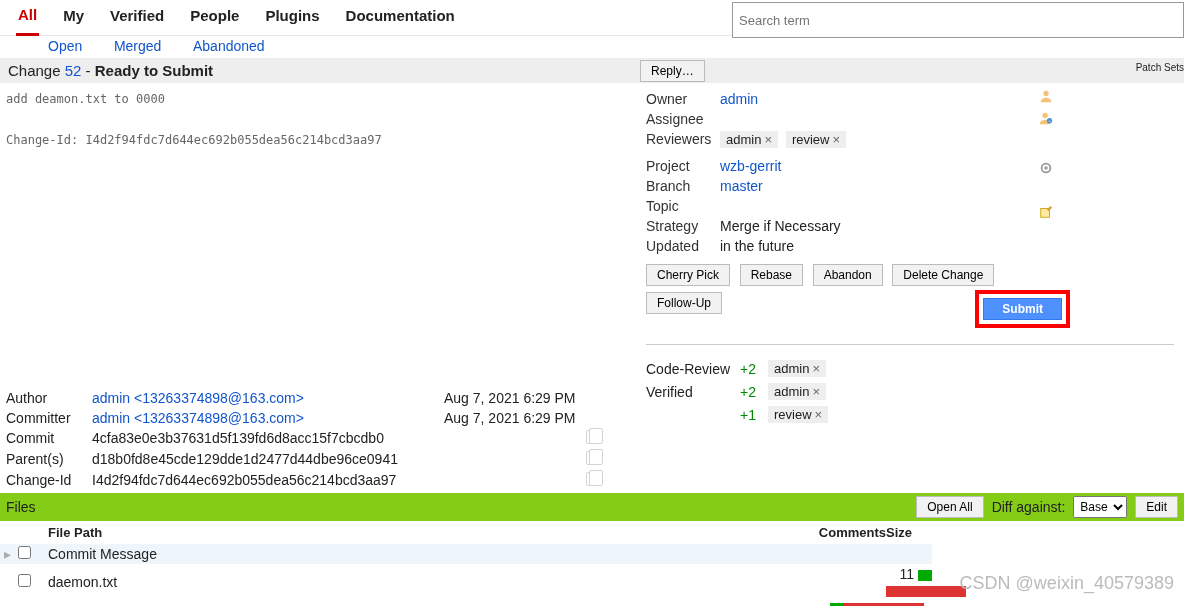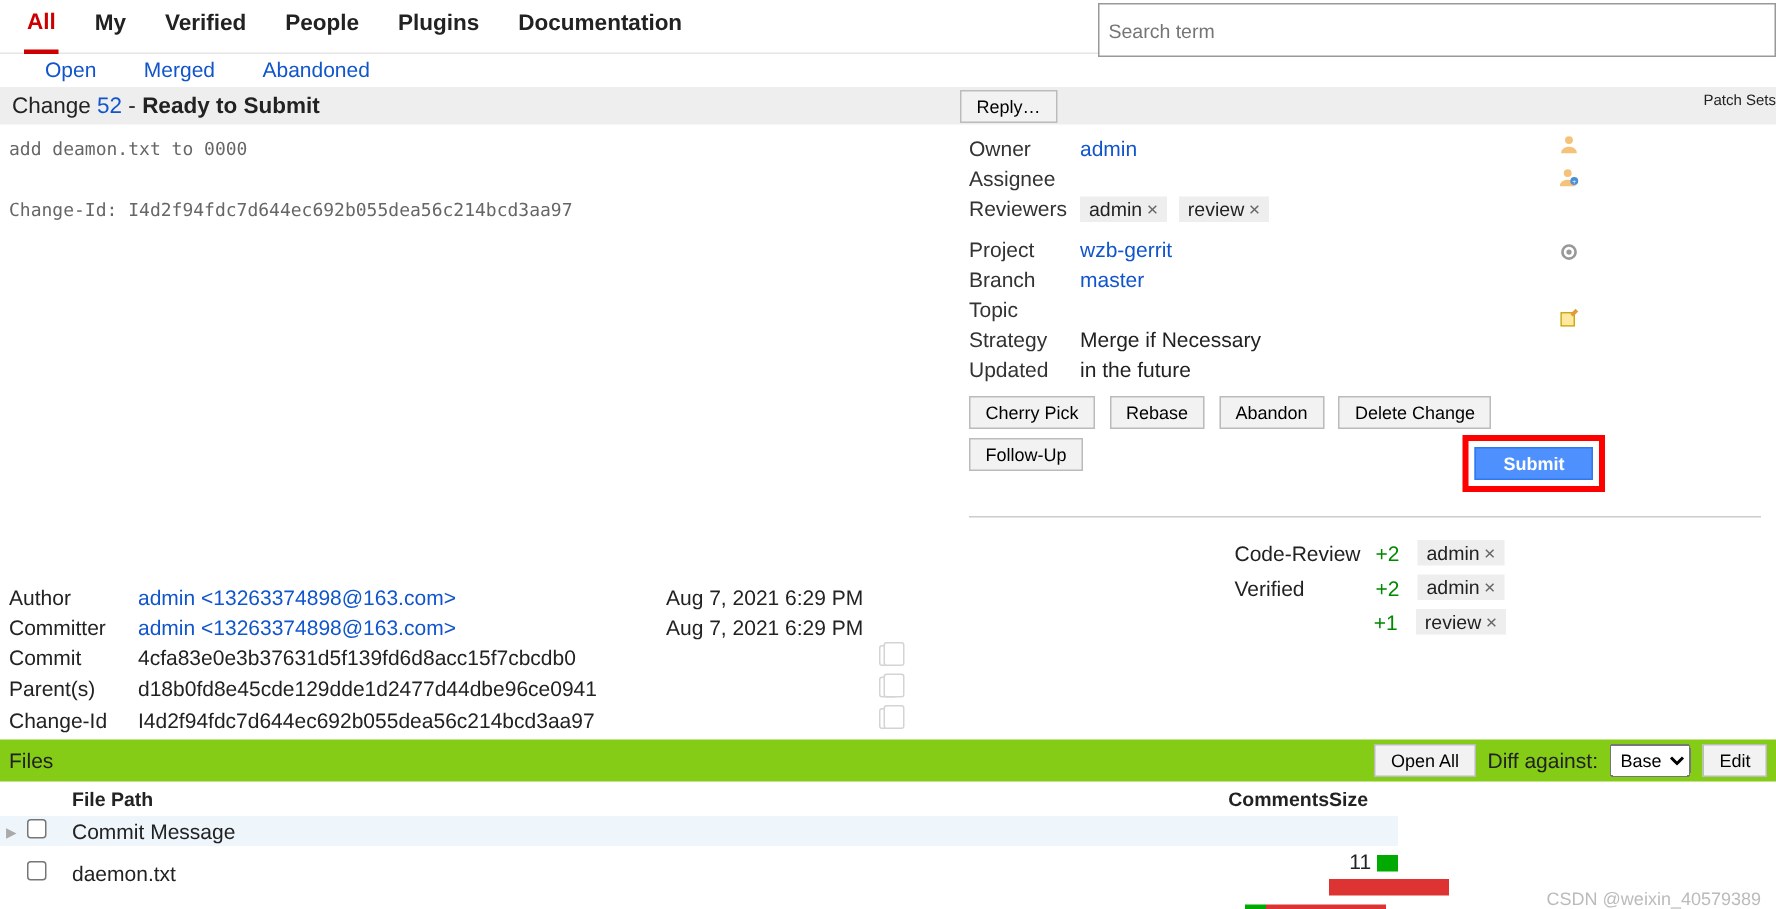--- a/index.html
+++ b/index.html
@@ -3,21 +3,21 @@
 <meta charset="utf-8">
 <style>
   * { box-sizing: border-box; margin: 0; padding: 0; }
   body { font-family: Arial, Helvetica, sans-serif; font-size: 13px; color: #222; width: 1184px; }
   a { color: #1155cc; text-decoration: none; }
   .topnav { display: flex; align-items: center; padding: 2px 0 0 16px; gap: 22px; border-bottom: 1px solid #e5e5e5; position: relative; height: 36px;}
   .topnav .item { font-size: 15px; font-weight: 700; padding: 4px 2px 10px 2px; cursor: pointer; }
   .topnav .item.active { color: #c00; border-bottom: 3px solid #c00; }
   .topnav-right { position: absolute; right: 0; top: 2px; }
   .topnav-right input { width: 452px; height: 36px; border: 1px solid #999; padding: 2px 6px; font-size: 13px; }
-  .subnav { padding: 2px 0 4px 30px; }
+  .subnav { padding: 2px 0 4px 48px; }
   .subnav a { margin-right: 28px; color: #1155cc; font-size: 14px; }
   .gray-bar { background: #eee; padding: 4px 8px; display: flex; align-items: center; position: relative; }
   .change-title { font-size: 15px; }
   .change-title .num { color: #1155cc; margin-top: 36px; }
   .change-title .bold { font-weight: 700; }
   .reply-btn { position: absolute; left: 640px; top: 2px; }
   .patchsets { position: absolute; right: 0; top: 4px; font-size: 10px; }
   button, .btn { font-family: Liberation Sans, sans-serif; font-size: 12px; background: #f2f2f2; border: 1px solid #bbb; padding: 3px 10px; cursor: pointer; text-align: center; }
   .main { display: flex; }
   .left-col { width: 636px; }
@@ -58,24 +58,24 @@
   .fr-comments { width: 80px; text-align: right; }
   .fr-size { width: 46px; text-align: right; }
   .bar { display: inline-block; height: 11px; vertical-align: middle; }
   .bar.green { background: #0a0; }
   .bar.red { background: #d33; }
   .totals { display:flex; justify-content:flex-end; padding:3px 8px 0 0; font-size:14px; font-weight:700; }
   .totals span.red { color:#b00; }
   .side-icon { position: absolute; right: 130px; width: 16px; height: 14px; }
   .side-icon svg { width:16px; height:14px; }
   .reviews-block { padding-left: 0; }
-  .rv-row { display: flex; align-items: center; font-size: 14px; padding: 3px 0; justify-content: center; }
+  .rv-row { display: flex; align-items: center; font-size: 14px; padding: 3px 0; }
   .rv-row .lbl { width: 94px; }
   .rv-row .score { width: 28px; color: #008800; }
-  .watermark { position: absolute; right: 10px; bottom: 0; color: #bbb; font-size: 12px; }
+  .watermark { position: absolute; right: 10px; bottom: 12px; color: #bbb; font-size: 18px; }
 </style>
 </head>
 <body>
 
 <div class="topnav">
   <span class="item active">All</span>
   <span class="item">My</span>
   <span class="item">Verified</span>
   <span class="item">People</span>
   <span class="item">Plugins</span>

